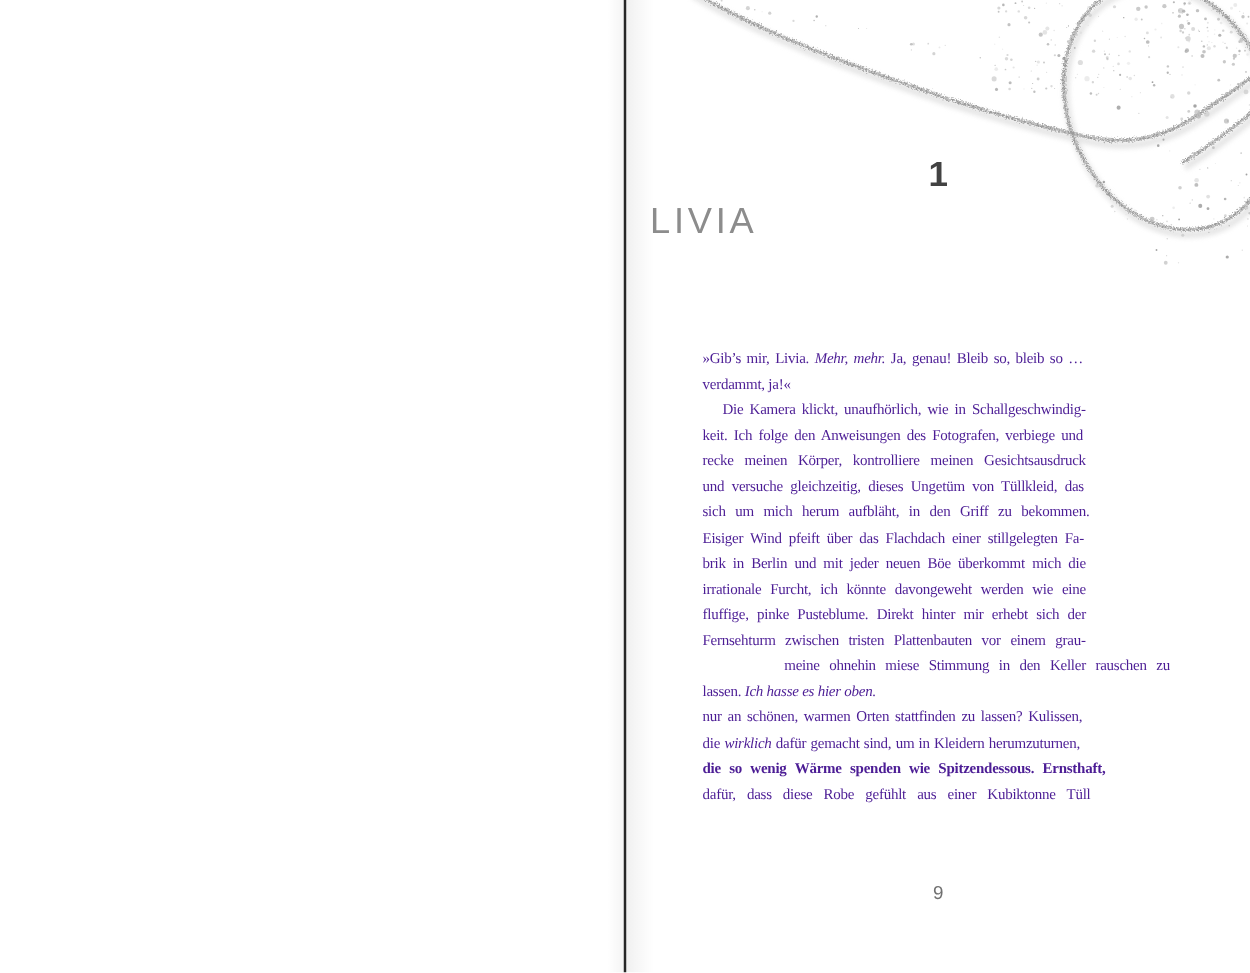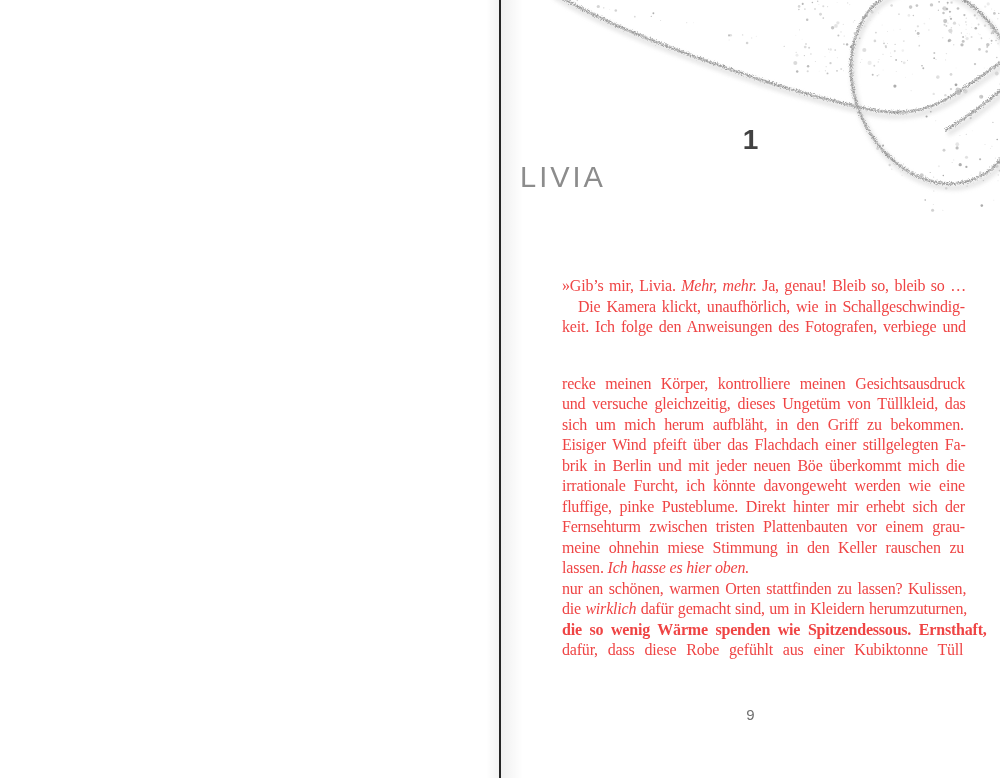--- a/index.html
+++ b/index.html
@@ -21,21 +21,21 @@
     font-family:"Liberation Sans","DejaVu Sans",sans-serif;font-weight:700;
     font-size:28px;color:#424242;z-index:2;
   }
   .ch-title{
     position:absolute;left:16px;width:100%;top:161px;margin:0;
     font-family:"Liberation Sans","DejaVu Sans",sans-serif;font-weight:400;
     font-size:29px;letter-spacing:3px;text-indent:3px;color:#8c8c8c;z-index:2;
   }
   .body-text{
     position:absolute;left:61px;top:276px;width:374px;z-index:2;
-    font-size:16px;line-height:20.5px;letter-spacing:-0.2px;color:#ef4444;
+    font-size:12px;line-height:20.5px;letter-spacing:-0.2px;color:#4c1d95;
   }
   .line{white-space:nowrap;height:20.5px;text-align:left;}
   .ind-sp{display:inline-block;width:16px;}
   .page-num{
     position:absolute;left:0;width:100%;top:706px;margin:0;text-align:center;
     font-family:"Liberation Sans","DejaVu Sans",sans-serif;
     font-size:15px;color:#707070;z-index:2;
   }
   i{font-style:italic;}
 </style>
@@ -411,23 +411,24 @@
           <circle cx="971.1" cy="175.1" r="0.46" fill="#8f8f8f" opacity="0.27"></circle>
           <circle cx="905.4" cy="166.8" r="0.54" fill="#8f8f8f" opacity="0.63"></circle>
         </g>
     </svg>
 
     <h2 class="ch-num">1</h2>
     <h1 class="ch-title">LIVIA</h1>
 
     <div class="body-text" id="body-text">
         <div class="line j" style="word-spacing: 1.66761px;"><span class="ln-in"><span>»Gib’s mir, Livia. </span><i>Mehr, mehr.</i><span> Ja, genau! Bleib so, bleib so …</span></span></div>
+        <div class="line"><span class="ln-in"><span>verdammt, ja!«</span></span></div>
         <div class="line j" style="word-spacing: 2.15365px;"><span class="ln-in"><span class="ind-sp"></span><span>Die Kamera klickt, unaufhörlich, wie in Schallgeschwindig-</span></span></div>
         <div class="line j" style="word-spacing: 2.22656px;"><span class="ln-in"><span>keit. Ich folge den Anweisungen des Fotografen, verbiege und</span></span></div>
-        <div class="line j" style="word-spacing: 5.86875px; margin-top: 36px;"><span class="ln-in"><span>recke meinen Körper, kontrolliere meinen Gesichtsausdruck</span></span></div>
+        <div class="line j" style="word-spacing: 5.86875px;"><span class="ln-in"><span>recke meinen Körper, kontrolliere meinen Gesichtsausdruck</span></span></div>
         <div class="line j" style="word-spacing: 3.10938px; font-family: Liberation Serif, serif;"><span class="ln-in"><span>und versuche gleichzeitig, dieses Ungetüm von Tüllkleid, das</span></span></div>
         <div class="line j" style="word-spacing: 4.84375px;"><span class="ln-in"><span>sich um mich herum aufbläht, in den Griff zu bekommen.</span></span></div>
         <div class="line j" style="word-spacing: 2.79883px;"><span class="ln-in"><span>Eisiger Wind pfeift über das Flachdach einer stillgelegten Fa-</span></span></div>
         <div class="line j" style="word-spacing: 2.95156px;"><span class="ln-in"><span>brik in Berlin und mit jeder neuen Böe überkommt mich die</span></span></div>
         <div class="line j" style="word-spacing: 4.25223px;"><span class="ln-in"><span>irrationale Furcht, ich könnte davongeweht werden wie eine</span></span></div>
         <div class="line j" style="word-spacing: 3.82617px;"><span class="ln-in"><span>fluffige, pinke Pusteblume. Direkt hinter mir erhebt sich der</span></span></div>
         <div class="line j" style="word-spacing: 4.82031px;"><span class="ln-in"><span>Fernsehturm zwischen tristen Plattenbauten vor einem grau-</span></span></div>
         <div class="line j" style="word-spacing: 4.84961px; text-align: right;"><span class="ln-in"><span>meine ohnehin miese Stimmung in den Keller rauschen zu</span></span></div>
         <div class="line"><span class="ln-in"><span>lassen. </span><i>Ich hasse es hier oben.</i></span></div>
         <div class="line j" style="word-spacing: 1.8418px;"><span class="ln-in"><span>nur an schönen, warmen Orten stattfinden zu lassen? Kulissen,</span></span></div>

